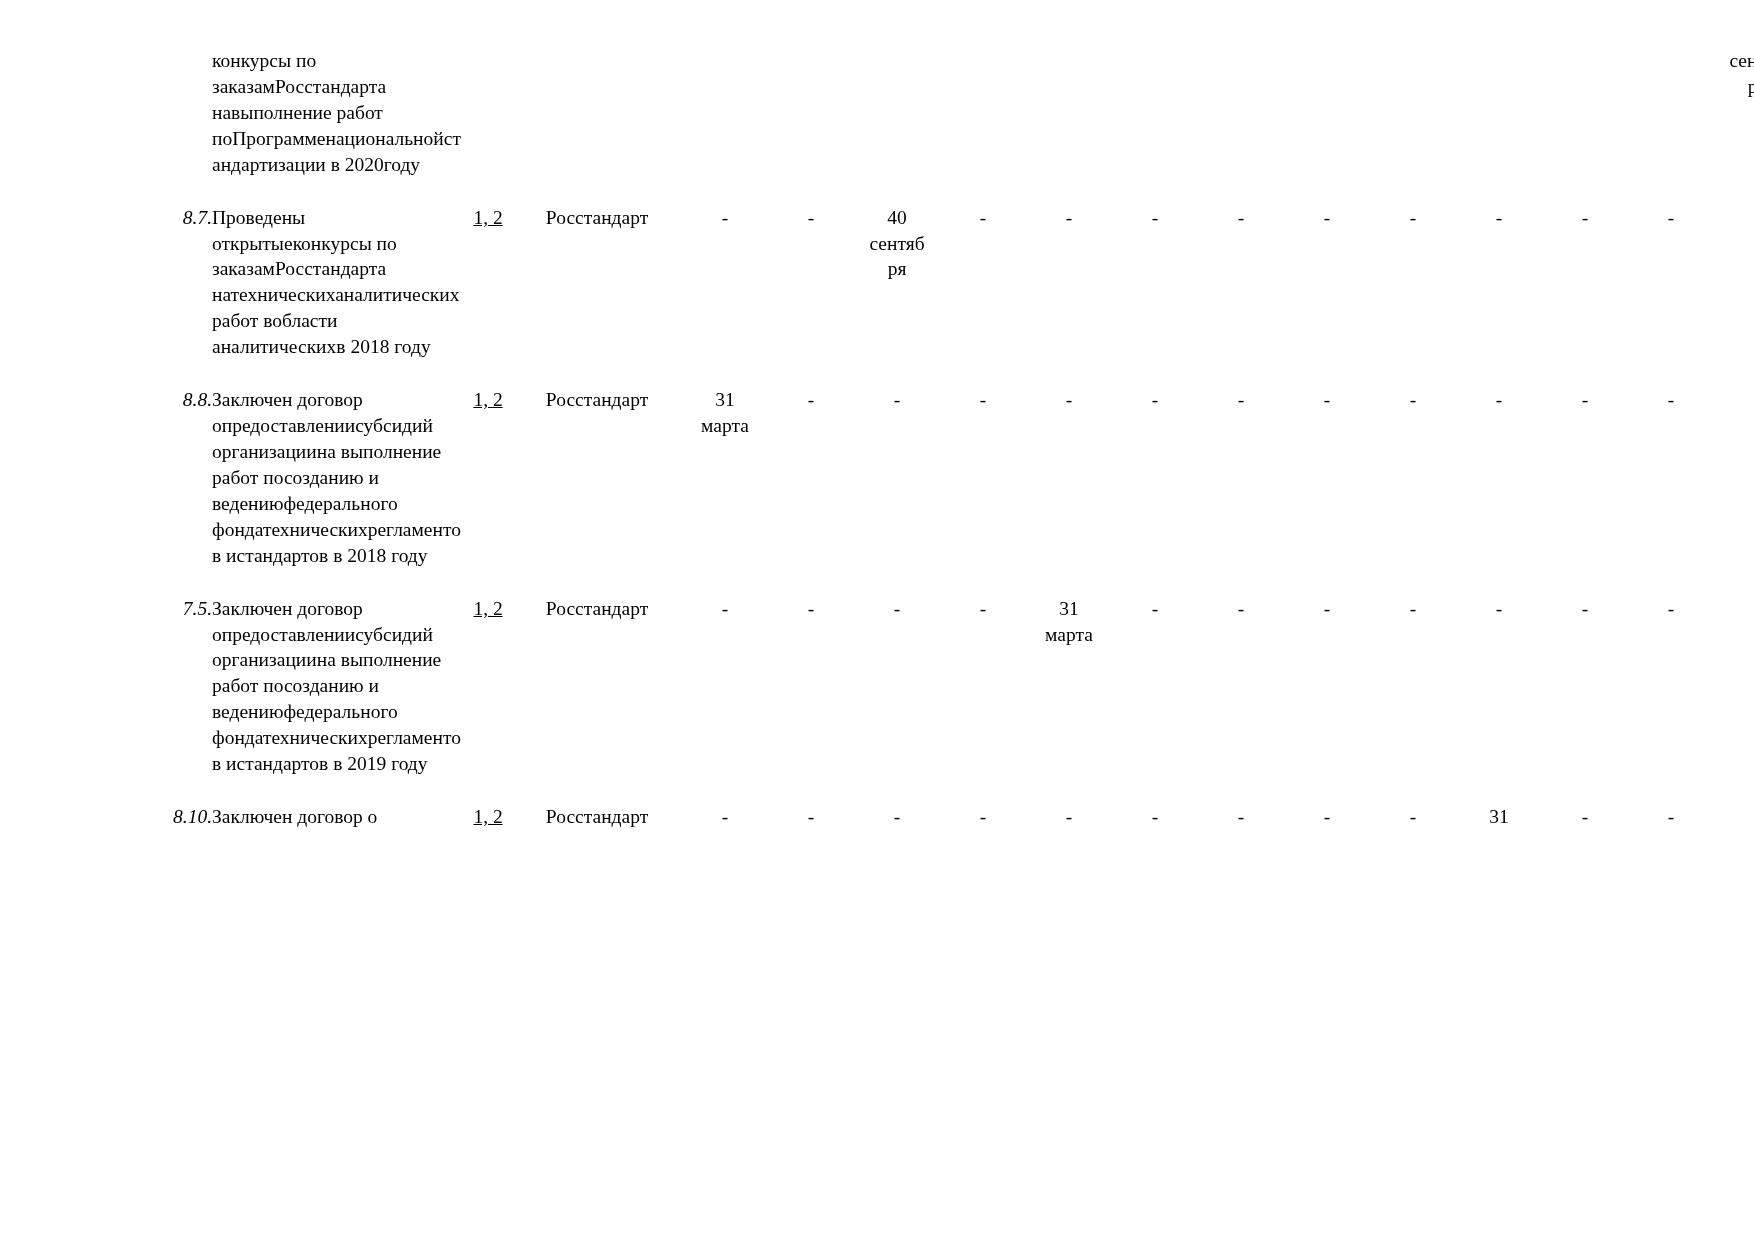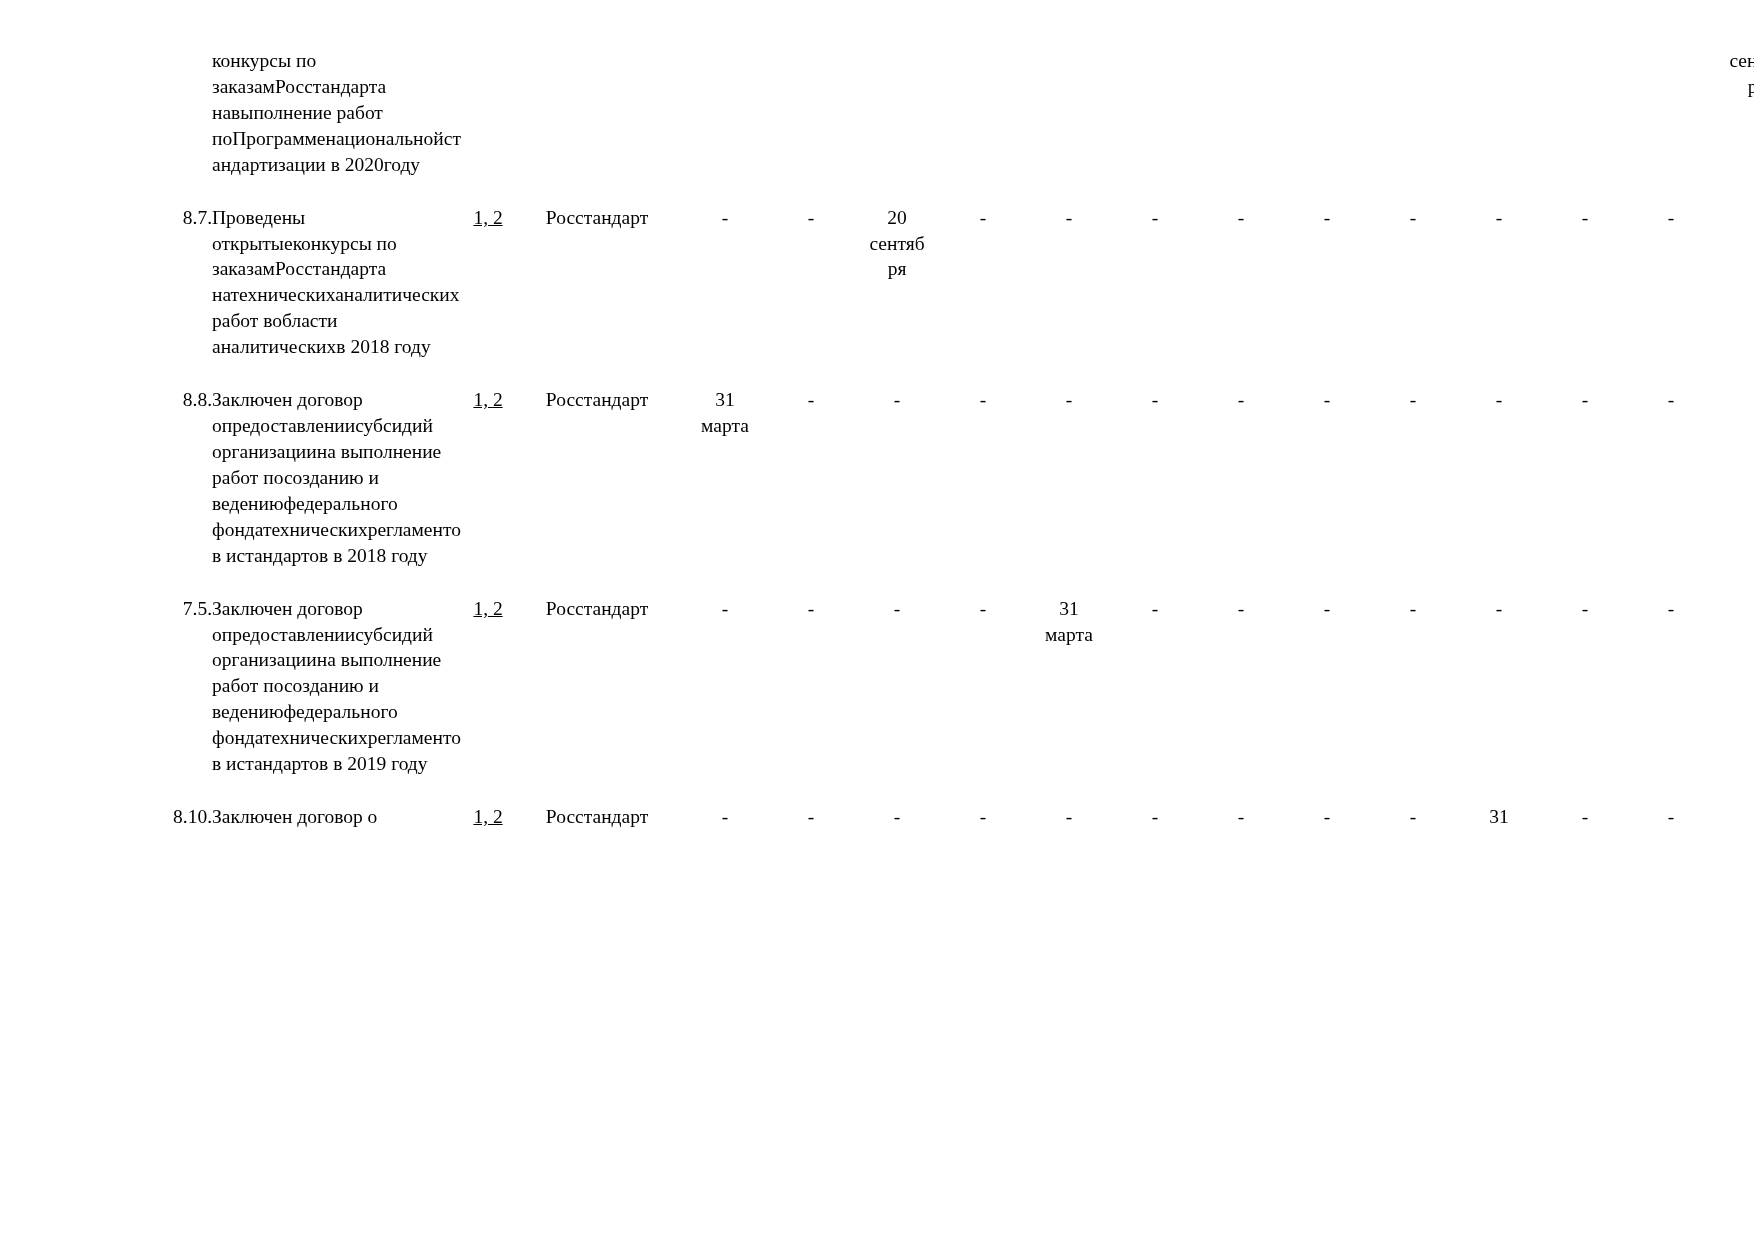--- a/index.html
+++ b/index.html
@@ -45,20 +45,21 @@
   .c-name     { width: 252px; }
   .c-ref      { width: 48px;  }
   .c-resp     { width: 170px; }
   .c-date     { width: 86px;  }
 
   
   .cell-num {
     text-align: right;
     padding-right: 8px;
     white-space: nowrap;
+    font-style: italic;
   }
   .cell-name {
     text-align: left;
     padding-right: 10px;
     word-wrap: break-word;
     overflow-wrap: break-word;
   }
   .cell-ref {
     text-align: center;
     white-space: nowrap;
@@ -147,21 +148,21 @@
           <td class="cell-name"><span class="dateline">Проведены открытые</span><span class="dateline">конкурсы по заказам</span><span class="dateline">Росстандарта на</span><span class="dateline">технических</span><span class="dateline">аналитических работ в</span><span class="dateline">области аналитических</span><span class="dateline">в 2018 году</span></td>
           <td class="cell-ref">1, 2</td>
           <td class="cell-resp">Росстандарт</td>
           <td class="cell-date">
             <span class="dateline dash">-</span>
           </td>
           <td class="cell-date">
             <span class="dateline dash">-</span>
           </td>
           <td class="cell-date">
-            <span class="dateline">20</span>
+            <span class="dateline">40</span>
             <span class="dateline">сентяб</span>
             <span class="dateline">ря</span>
           </td>
           <td class="cell-date">
             <span class="dateline dash">-</span>
           </td>
           <td class="cell-date">
             <span class="dateline dash">-</span>
           </td>
           <td class="cell-date">

